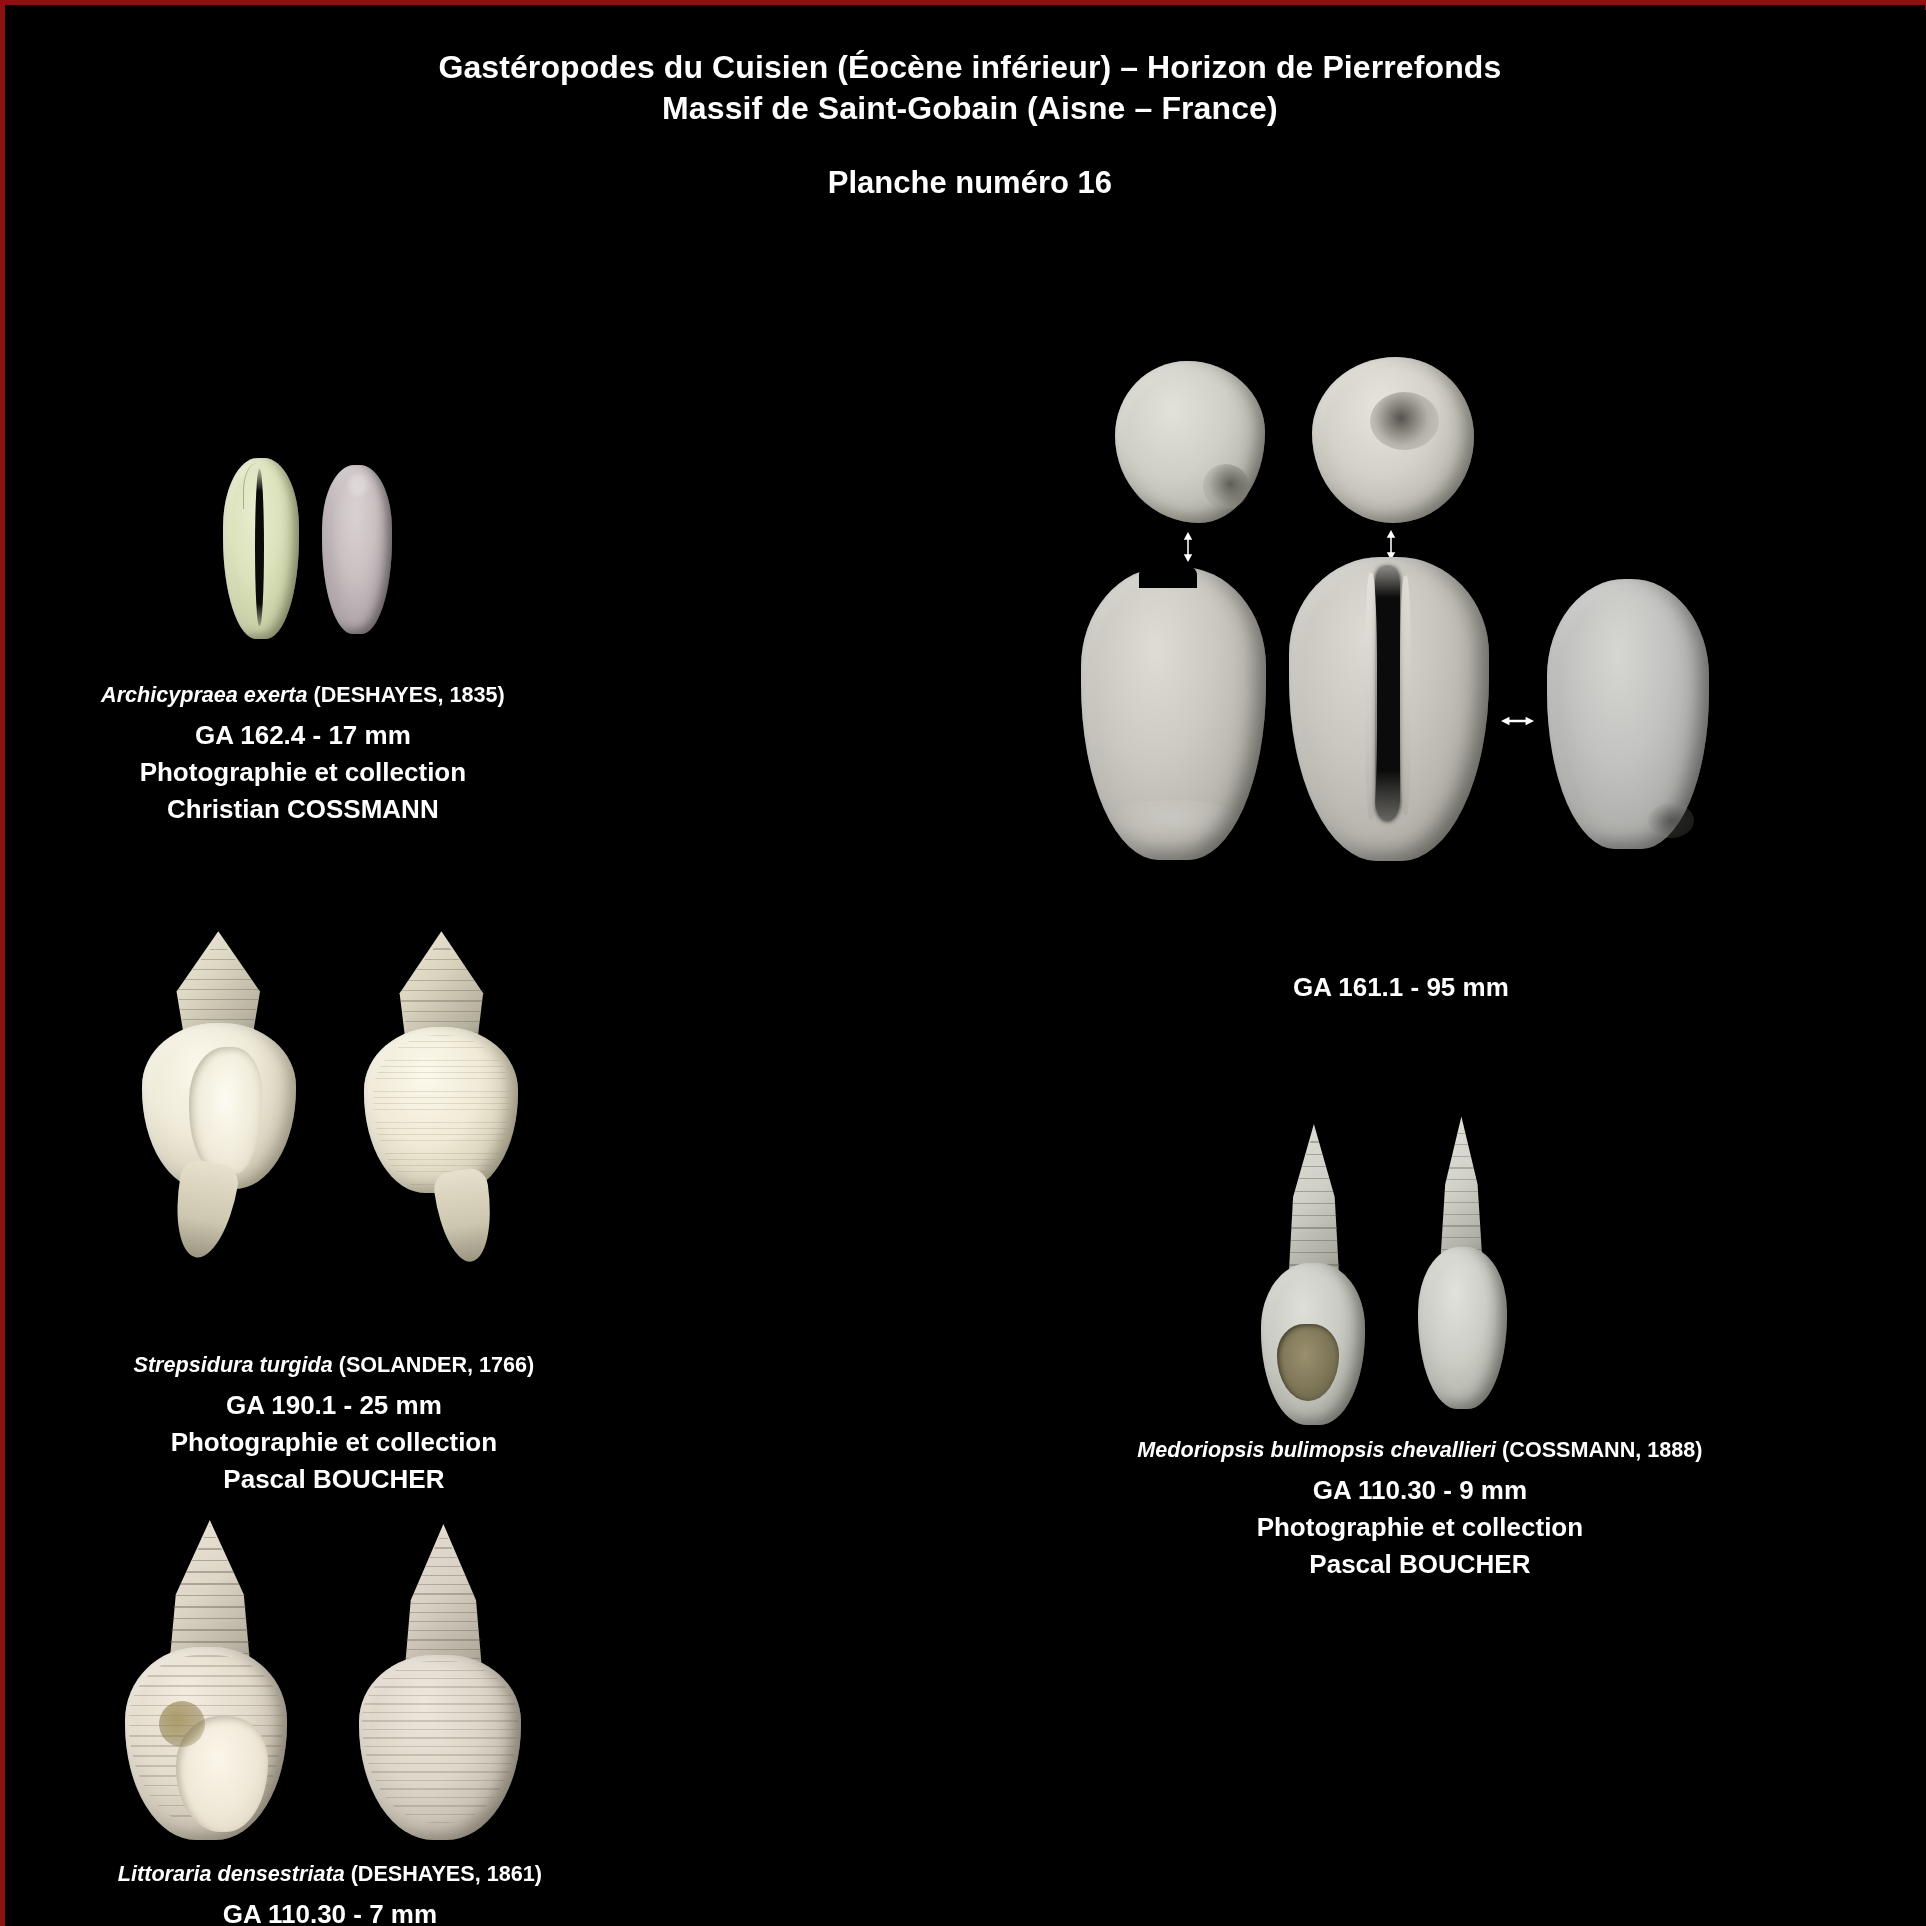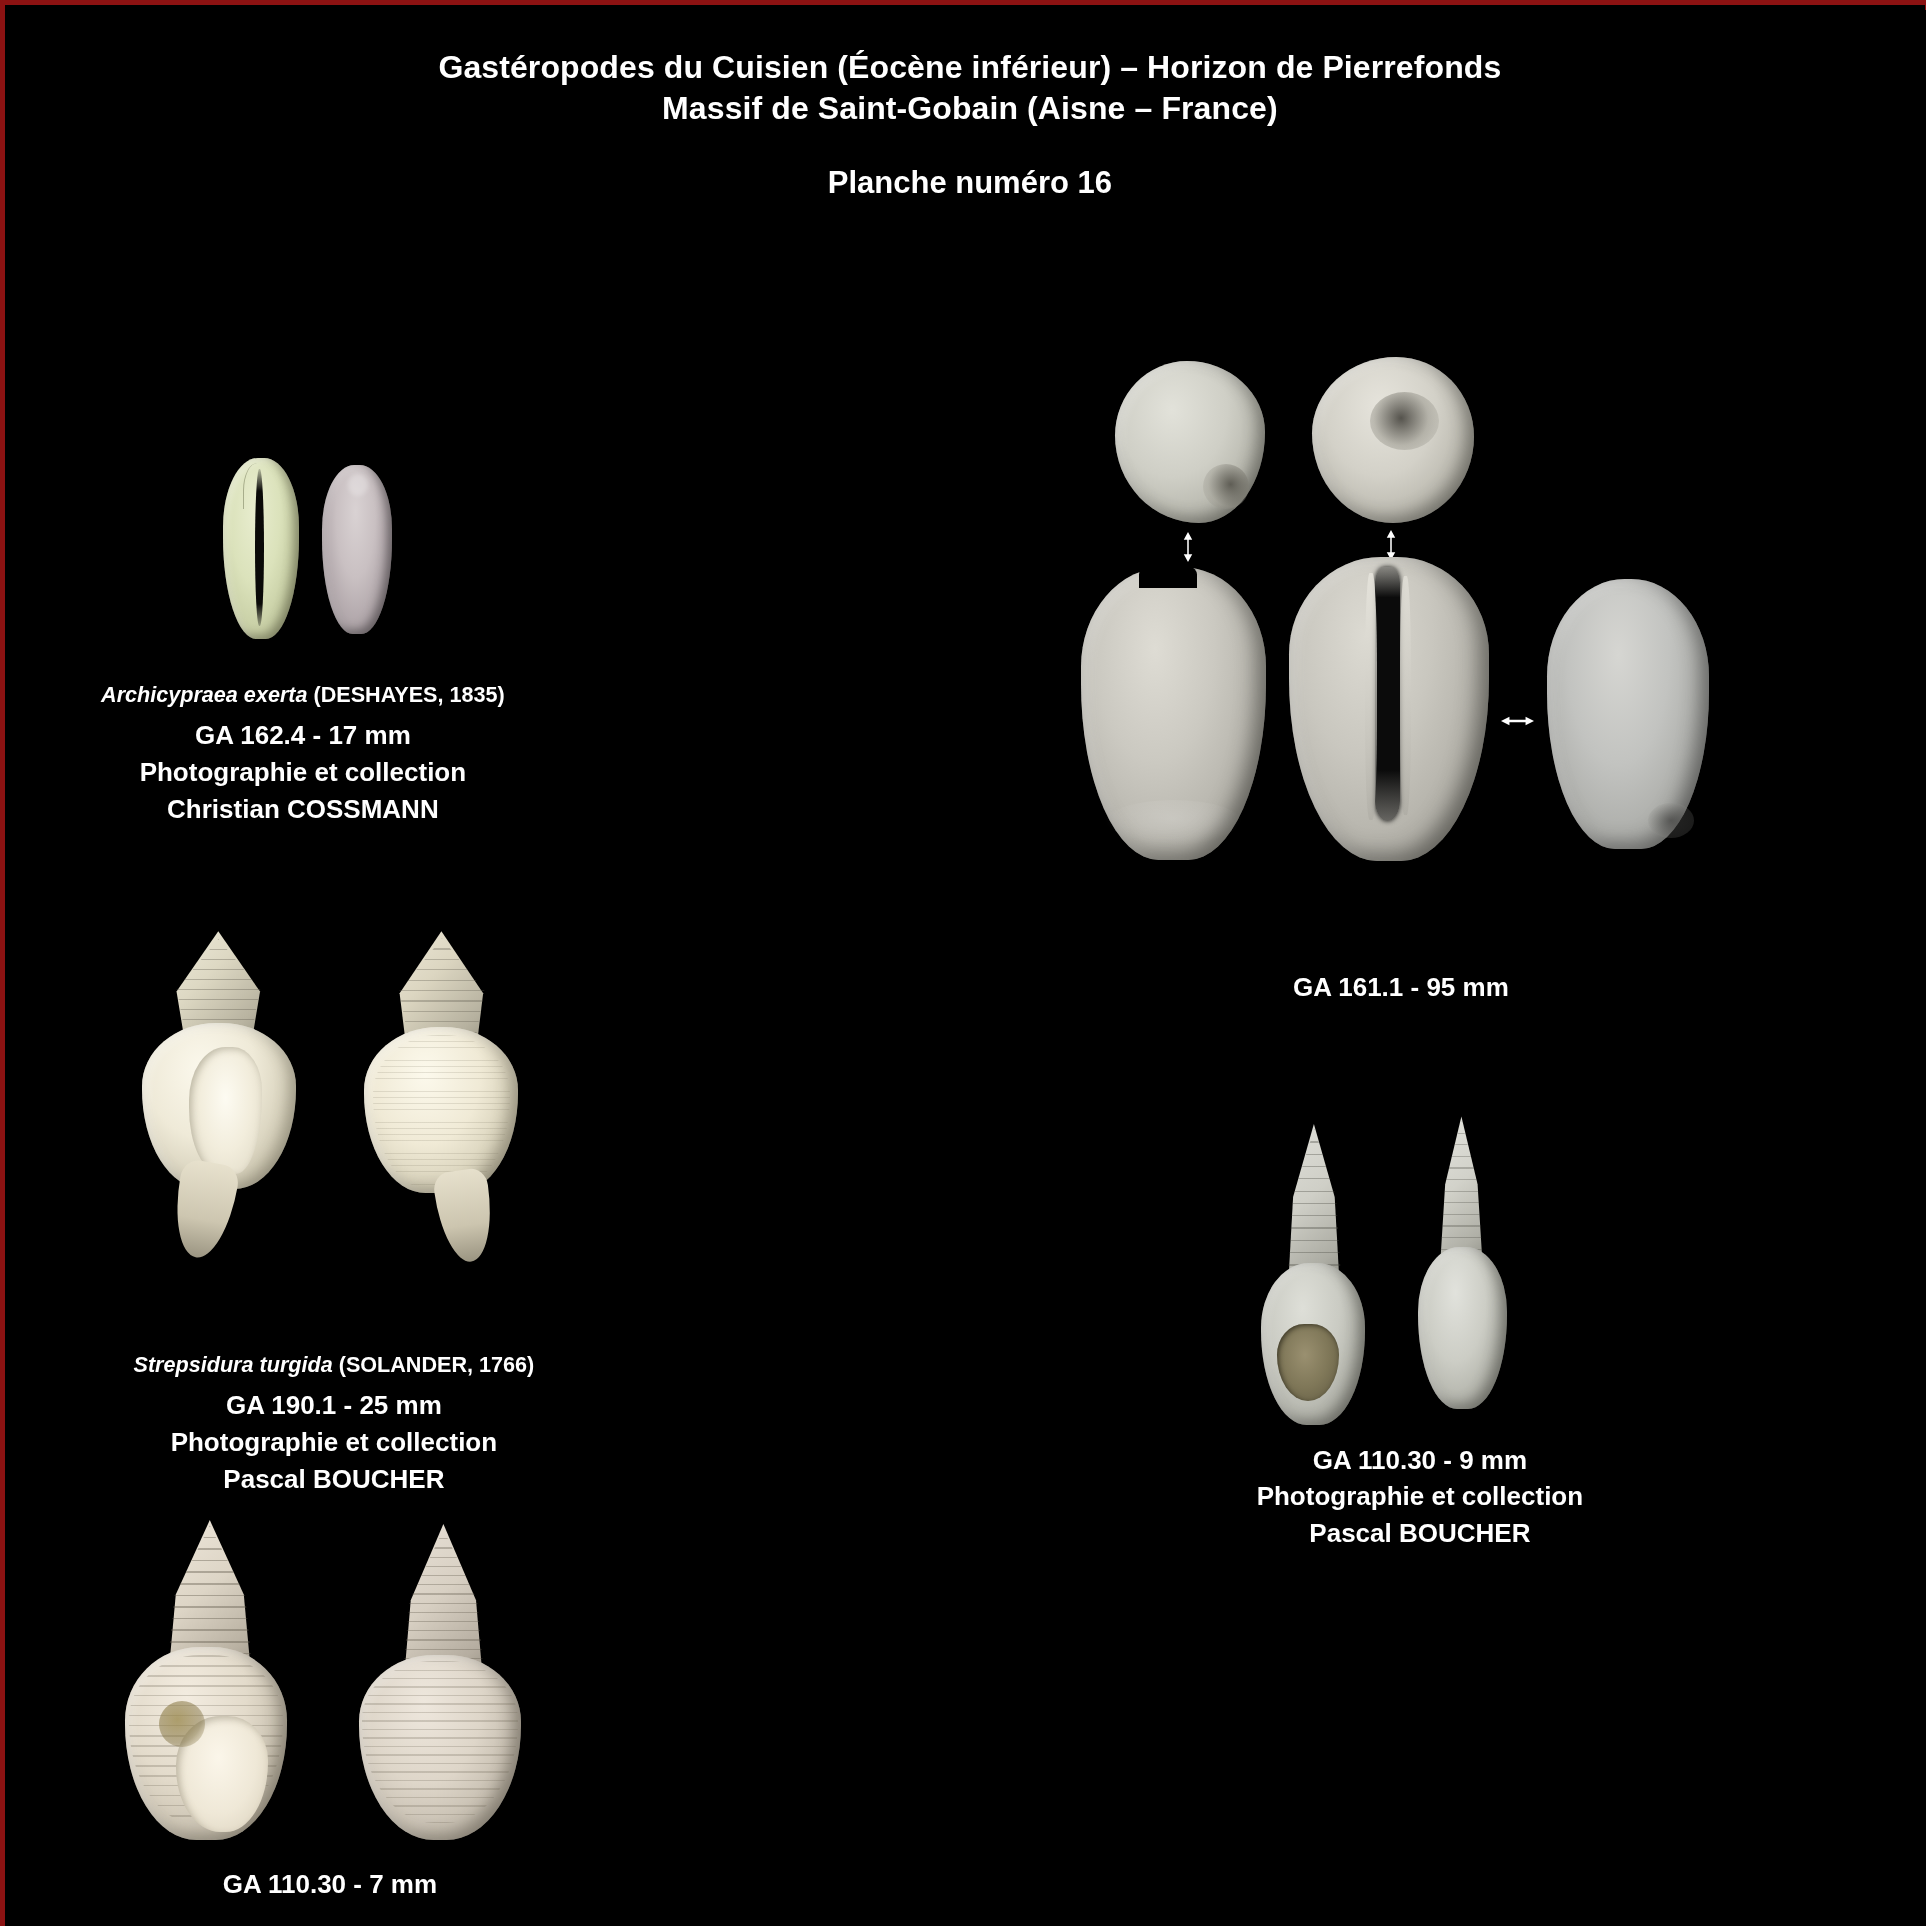--- a/index.html
+++ b/index.html
@@ -296,20 +296,24 @@
              border-radius: 46% 46% 44% 44% / 40% 40% 58% 58%;
              background: radial-gradient(ellipse at 42% 28%, #e1e2dc 0%, #cccdc5 42%, #aaaba2 76%, #7f8078 100%);
              box-shadow: inset -6.2px -4.6px 12.3px rgba(40,40,36,0.45), inset 4.6px 3.1px 8.5px rgba(255,255,255,0.28);"></div>
         <div style="position:absolute; left:21.6px; top:137px; width:73px; height:100px;
              background: linear-gradient(to bottom right, rgba(20,20,18,0.85) 0 2.3px, rgba(255,255,255,0) 2.3px);
              clip-path: polygon(8% 12%, 22% 8%, 64% 44%, 92% 86%, 78% 92%, 40% 52%);"></div>
       </div>
     </div>
 
     <div class="caption" style="left:932px; top:1425px; width:955px;">
+      <div class="sp">
+        <span class="ital">Medoriopsis bulimopsis chevallieri</span>
+        <span class="auth">(COSSMANN, 1888)</span>
+      </div>
       <div class="meta first">GA 110.30 - 9 mm</div>
       <div class="meta">Photographie et collection</div>
       <div class="meta">Pascal BOUCHER</div>
     </div>
 
     <div class="spec" style="left:92px; top:1502px; width:539px; height:347px;">
 
       <div style="position:absolute; left:15.4px; top:7.7px; width:185px; height:331px;">
         <div style="position:absolute; left:42px; top:0px; width:100px; height:162px;
              clip-path: polygon(50% 0%, 84% 46%, 92% 100%, 8% 100%, 16% 46%);
@@ -343,19 +347,23 @@
              border-radius: 46% 46% 46% 46% / 36% 36% 62% 62%;
              background: radial-gradient(ellipse at 40% 26%, #eee7dd 0%, #ded6c9 42%, #bdb5a7 76%, #8f887c 100%);
              box-shadow: inset -7.7px -5.4px 15.4px rgba(60,56,46,0.42), inset 5.4px 3.9px 10px rgba(255,255,255,0.3);"></div>
         <div style="position:absolute; left:12.3px; top:137px; width:156px; height:162px;
              border-radius: 46% 46% 46% 46% / 36% 36% 62% 62%;
              background: repeating-linear-gradient(to bottom, rgba(110,102,86,0.26) 0 1.2px, rgba(255,255,255,0) 1.2px 8.5px);"></div>
       </div>
     </div>
 
     <div class="caption" style="left:23px; top:1849px; width:593px;">
+      <div class="sp">
+        <span class="ital">Littoraria densestriata</span>
+        <span class="auth">(DESHAYES, 1861)</span>
+      </div>
       <div class="meta first">GA 110.30 - 7 mm</div>
 
     </div>
 
   </div>
 </div>
 
 
 </body></html>

